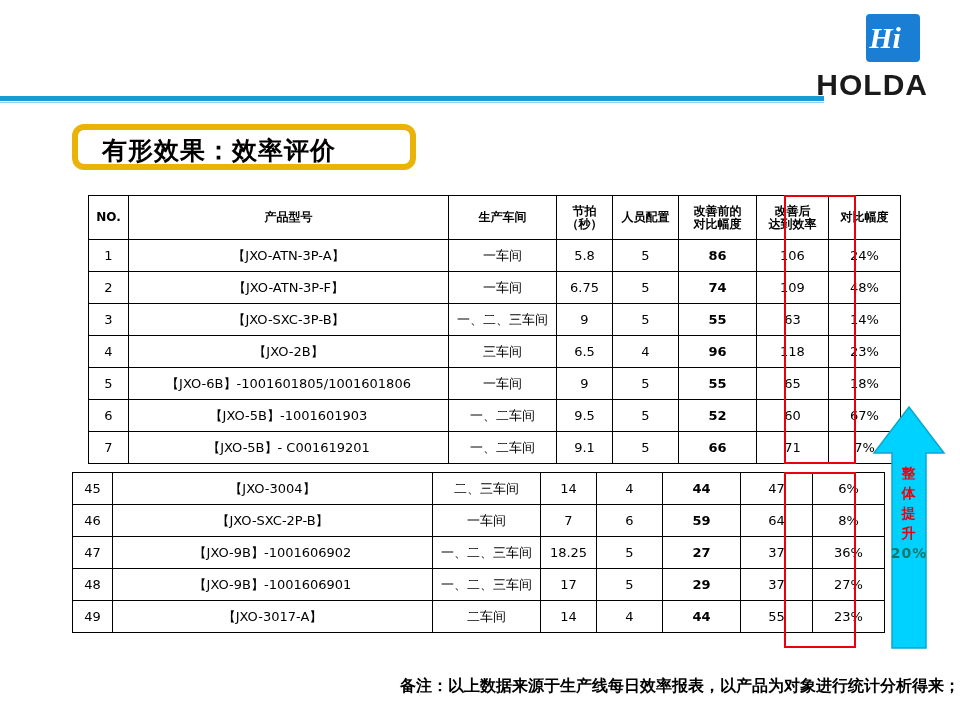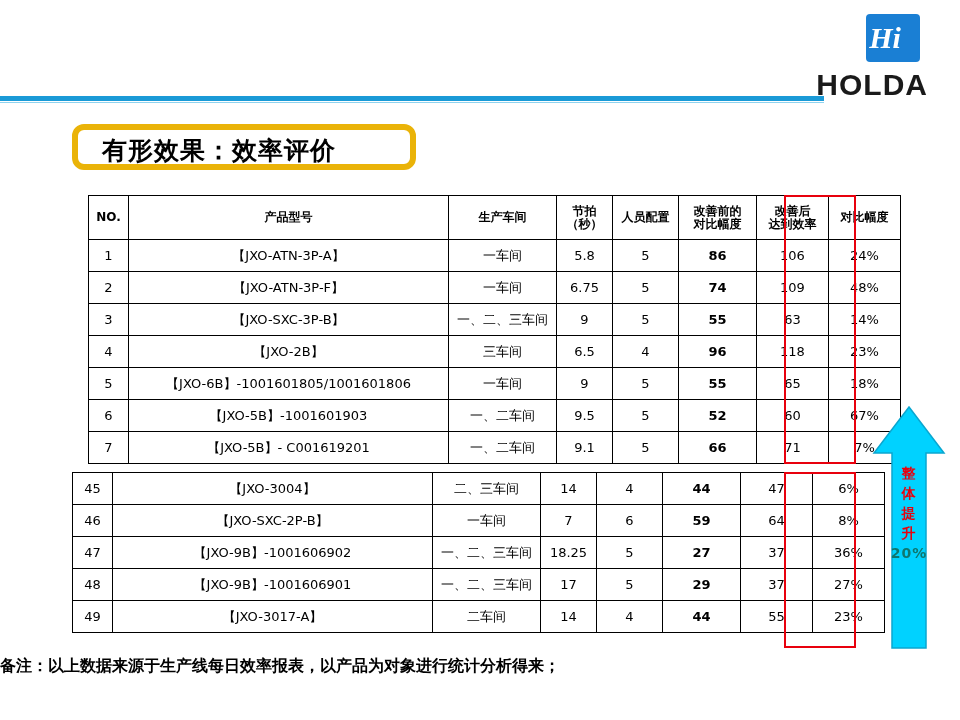--- a/index.html
+++ b/index.html
@@ -189,23 +189,23 @@
     font-size: 14px;
     color: #e8000d;
     line-height: 20px;
     letter-spacing: 1px;
   }
   .arrow-label .pct { color: #0f766e; }
   
   .footnote {
     position: absolute;
     left: 0;
-    top: 656px;
+    top: 676px;
     width: 960px;
-    text-align: left;
+    text-align: right;
     font-family: "DejaVu Sans", sans-serif;
     font-weight: bold;
     font-size: 16px;
     color: #000000;
   }
 </style>
 </head>
 <body>
 
 <div class="slide">

